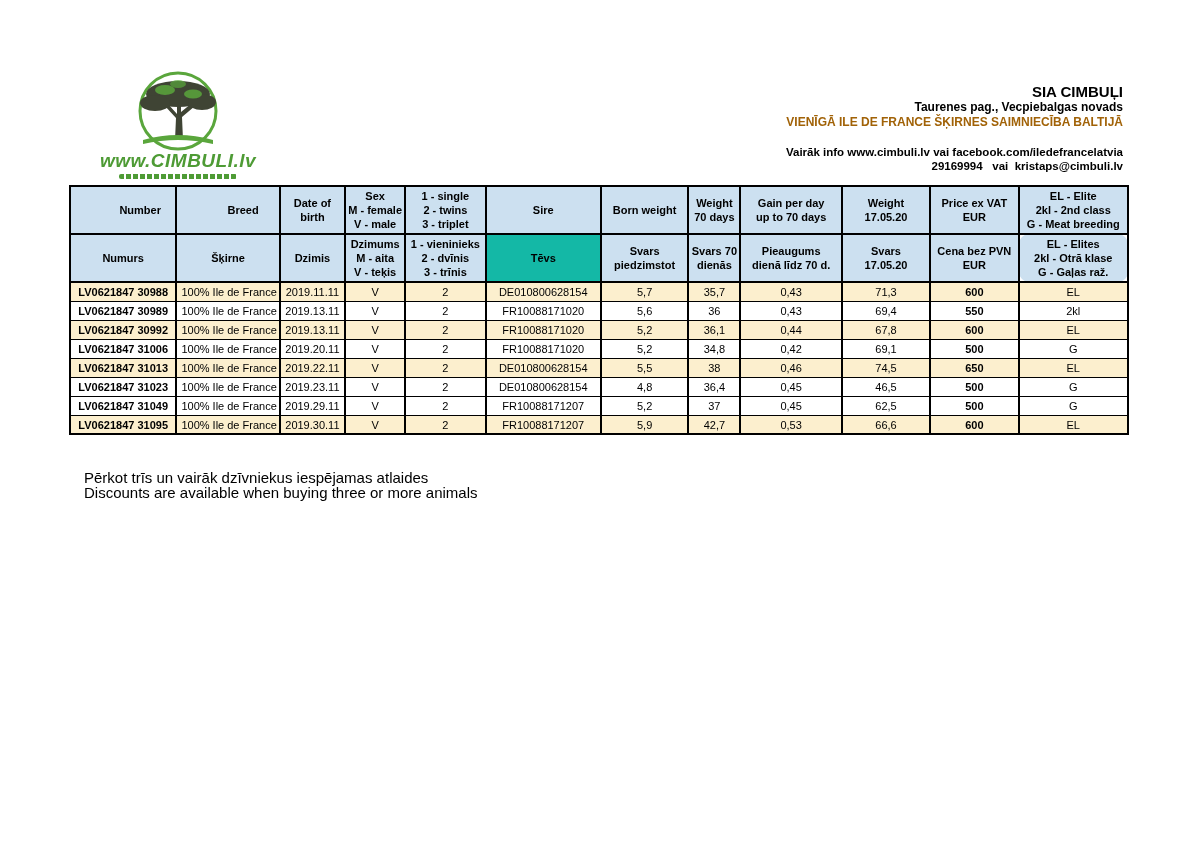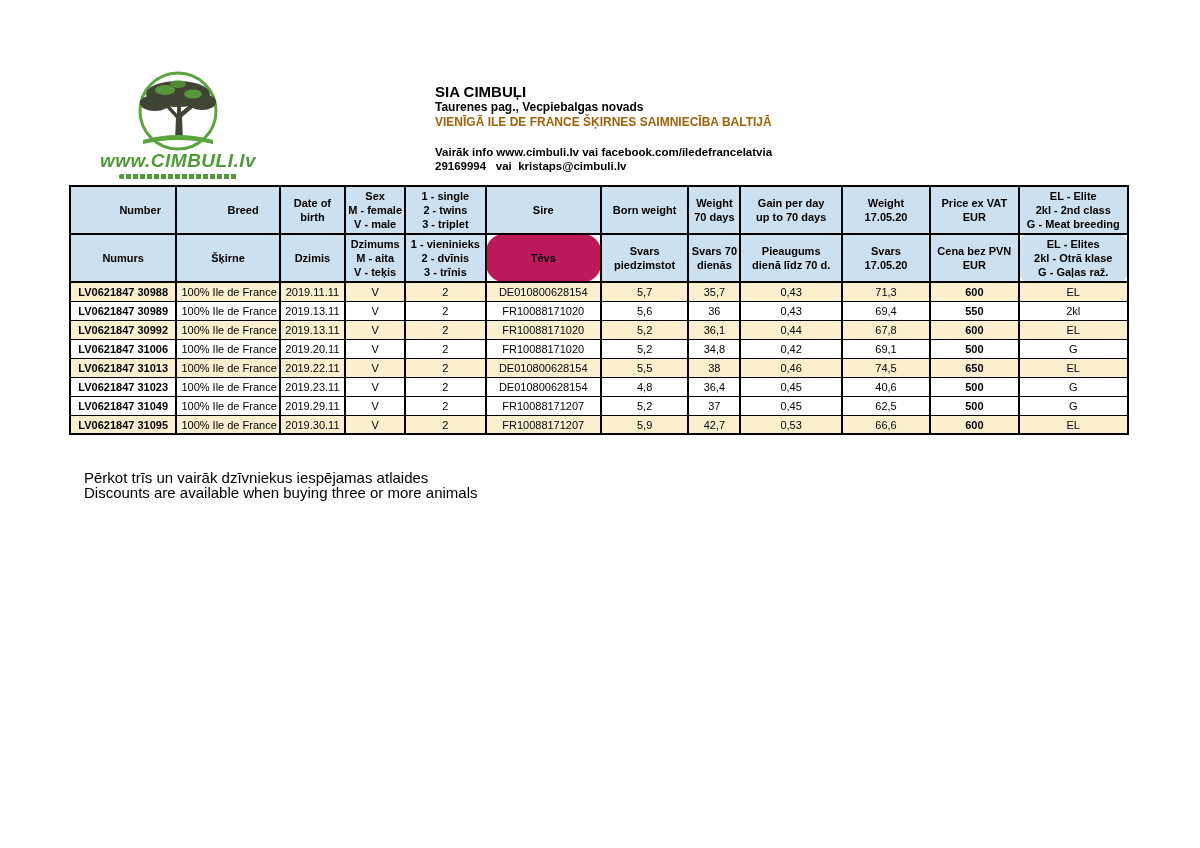--- a/index.html
+++ b/index.html
@@ -36,24 +36,24 @@
     margin: 2px auto 0;
     width: 118px;
     height: 5px;
     background: repeating-linear-gradient(90deg, #4e9b35 0 5px, #ffffff 5px 7px);
     border-radius: 2px;
   }
 
   
   .letterhead {
     position: absolute;
-    left: 435px;
+    left: 423px;
     top: 83px;
     width: 700px;
-    text-align: left;
+    text-align: right;
     font-weight: bold;
   }
   .company-name { font-size: 15px; line-height: 17px; }
   .company-address { font-size: 12px; line-height: 15px; }
   .company-tagline { font-size: 12px; line-height: 15px; }
   .contact-line1 { margin-top: 15px; font-size: 11.5px; line-height: 14px; }
   .contact-line2 { font-size: 11.5px; line-height: 14px; white-space: pre; }
 
   
   table.livestock {
@@ -179,21 +179,21 @@
       <tr class="hdr-lv">
         <th style="background: rgb(204, 224, 240);">Numurs</th>
         <th style="background: rgb(204, 224, 240);">Šķirne</th>
         <th style="background: rgb(204, 224, 240);">Dzimis</th>
         <th style="background: rgb(204, 224, 240);">Dzimums
 M - aita
 V - teķis</th>
         <th style="background: rgb(204, 224, 240);">1 - vieninieks
 2 - dvīnis
 3 - trīnis</th>
-        <th style="background: #be185d; border-radius: 18px;">Tēvs</th>
+        <th style="background: #14b8a6;">Tēvs</th>
         <th style="background: rgb(204, 224, 240);">Svars
 piedzimstot</th>
         <th style="background: rgb(204, 224, 240);">Svars 70
 dienās</th>
         <th style="background: rgb(204, 224, 240);">Pieaugums
 dienā līdz 70 d.</th>
         <th style="background: rgb(204, 224, 240);">Svars
 17.05.20</th>
         <th style="background: rgb(204, 224, 240);">Cena bez PVN
 EUR</th>
@@ -276,21 +276,21 @@
         <tr>
           <td class="col-number">LV0621847 31023</td>
           <td class="col-breed">100% Ile de France</td>
           <td class="col-dob">2019.23.11</td>
           <td class="col-sex">V</td>
           <td class="col-litter">2</td>
           <td class="col-sire">DE010800628154</td>
           <td class="col-born_weight">4,8</td>
           <td class="col-weight_70">36,4</td>
           <td class="col-gain">0,45</td>
-          <td class="col-weight_1705">40,6</td>
+          <td class="col-weight_1705">46,5</td>
           <td class="col-price">500</td>
           <td class="col-class">G</td>
         </tr>
         <tr>
           <td class="col-number">LV0621847 31049</td>
           <td class="col-breed">100% Ile de France</td>
           <td class="col-dob">2019.29.11</td>
           <td class="col-sex">V</td>
           <td class="col-litter">2</td>
           <td class="col-sire">FR10088171207</td>

